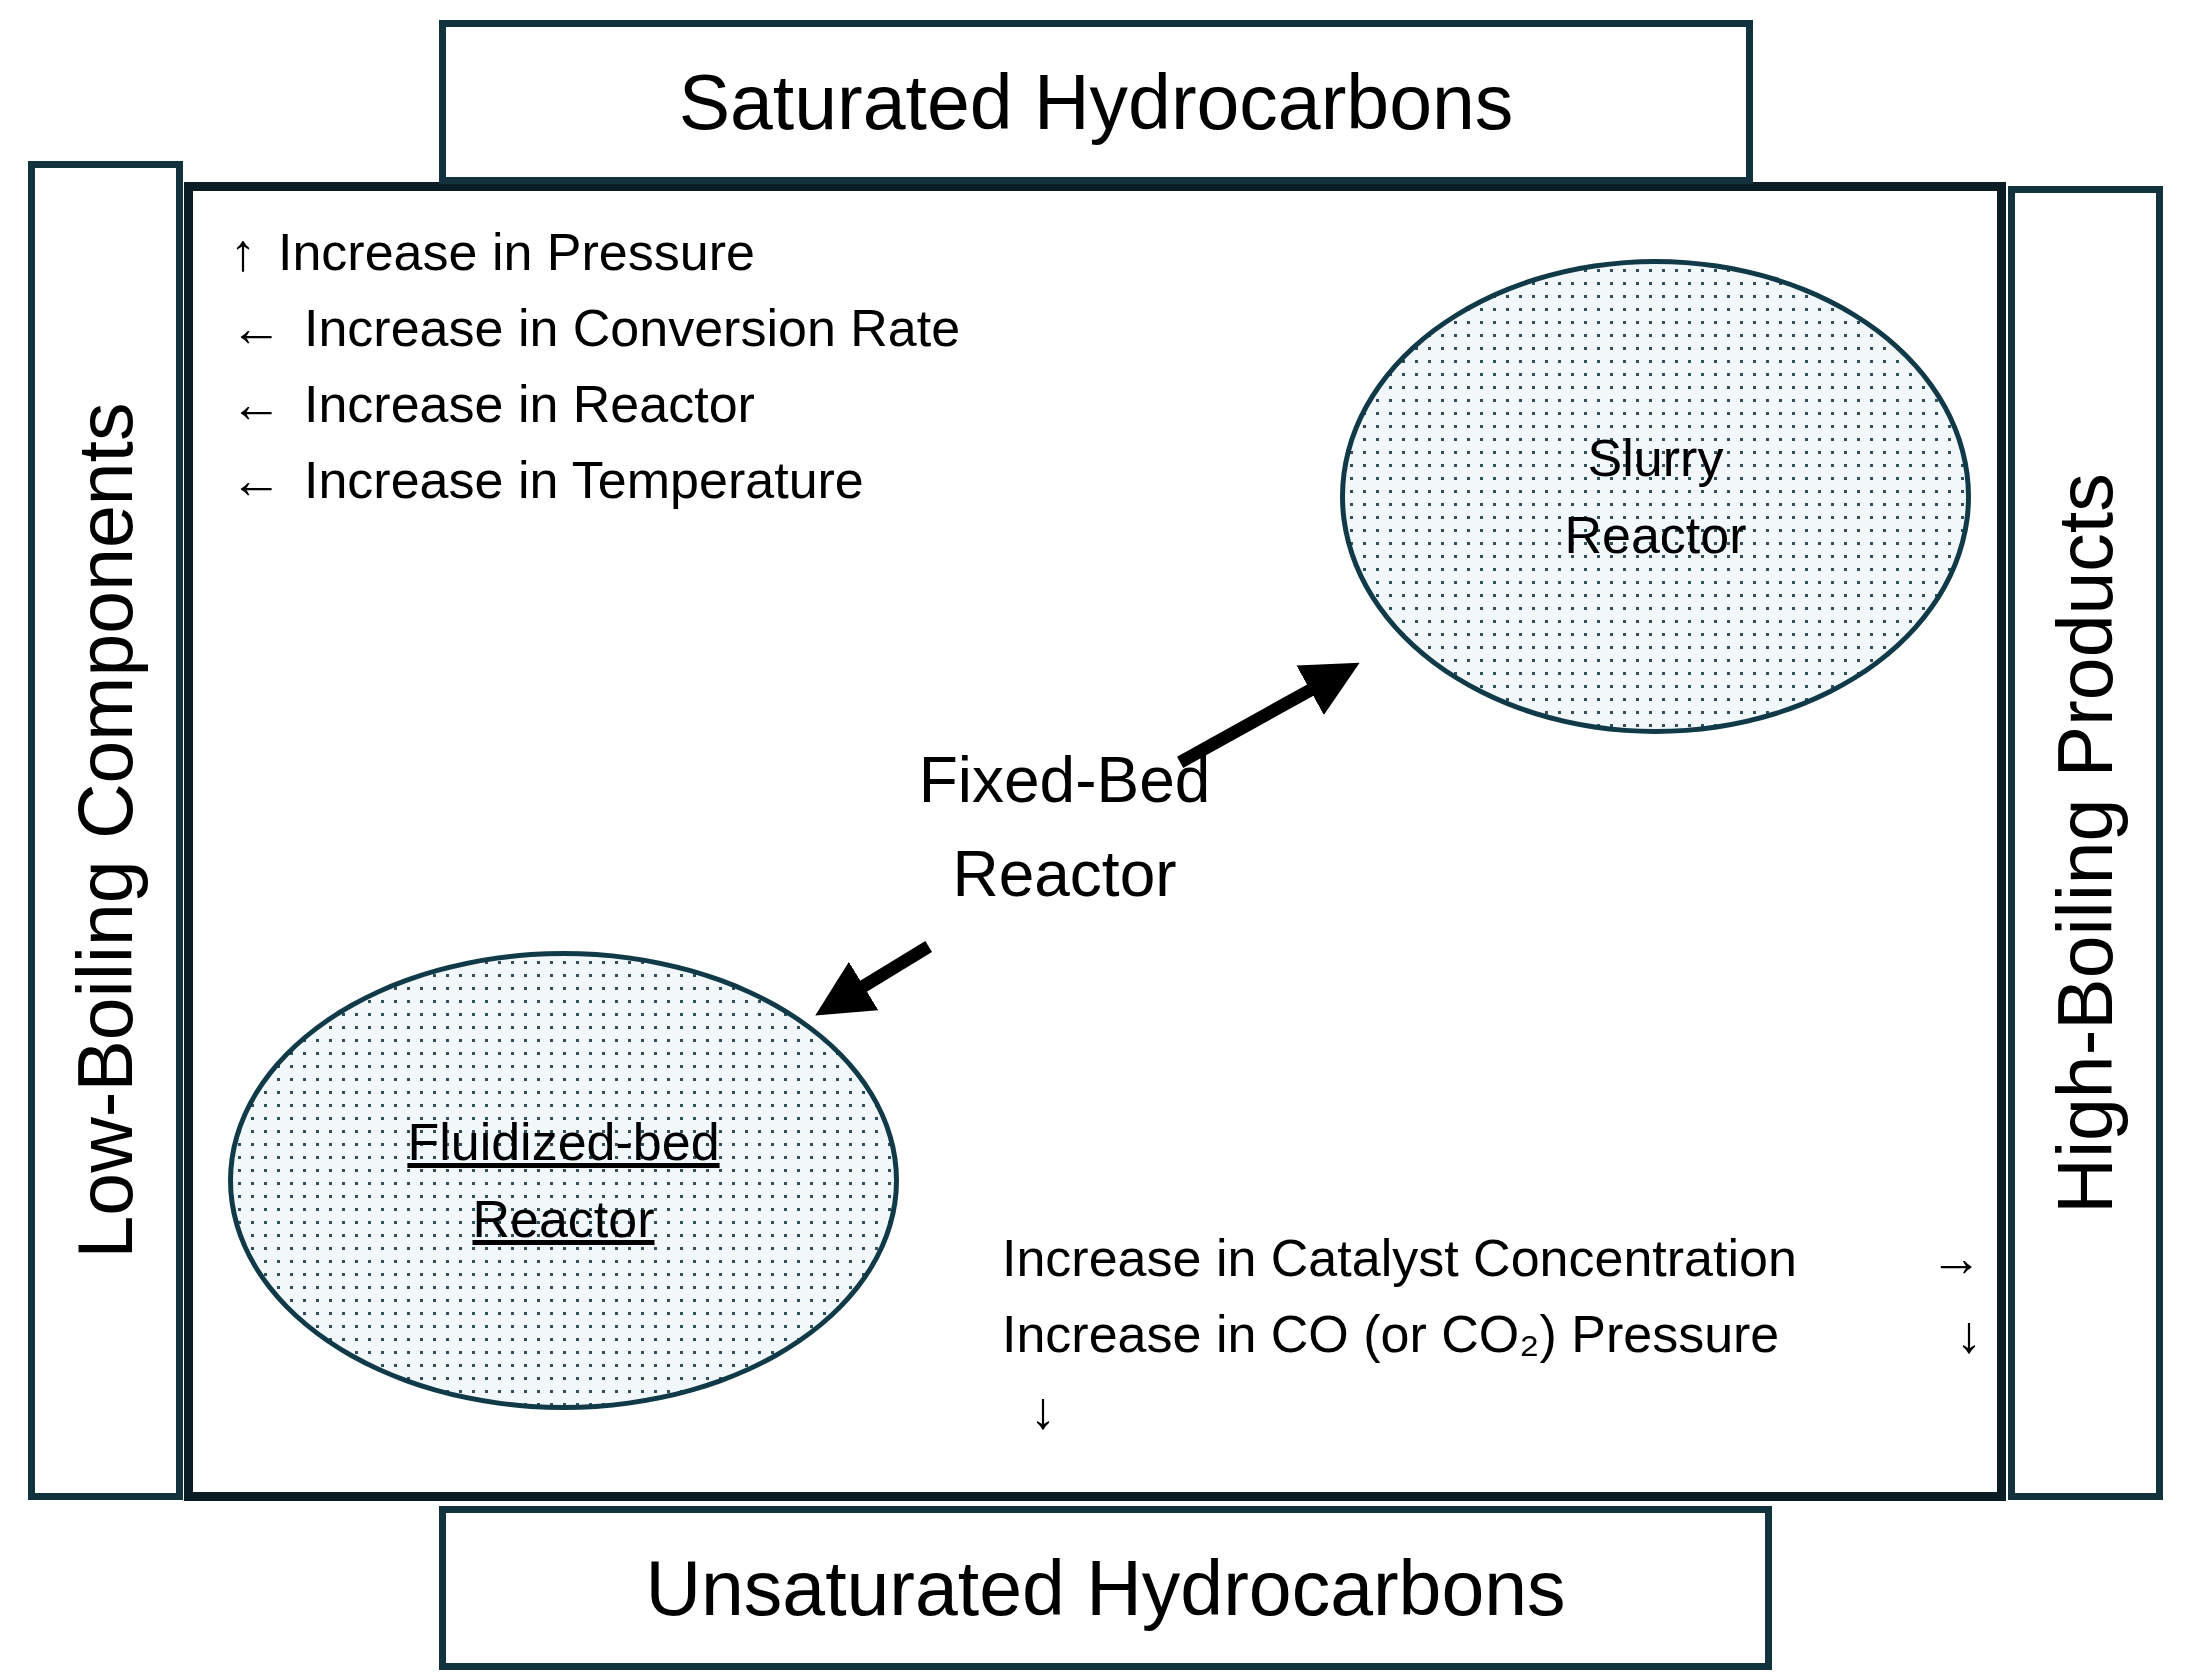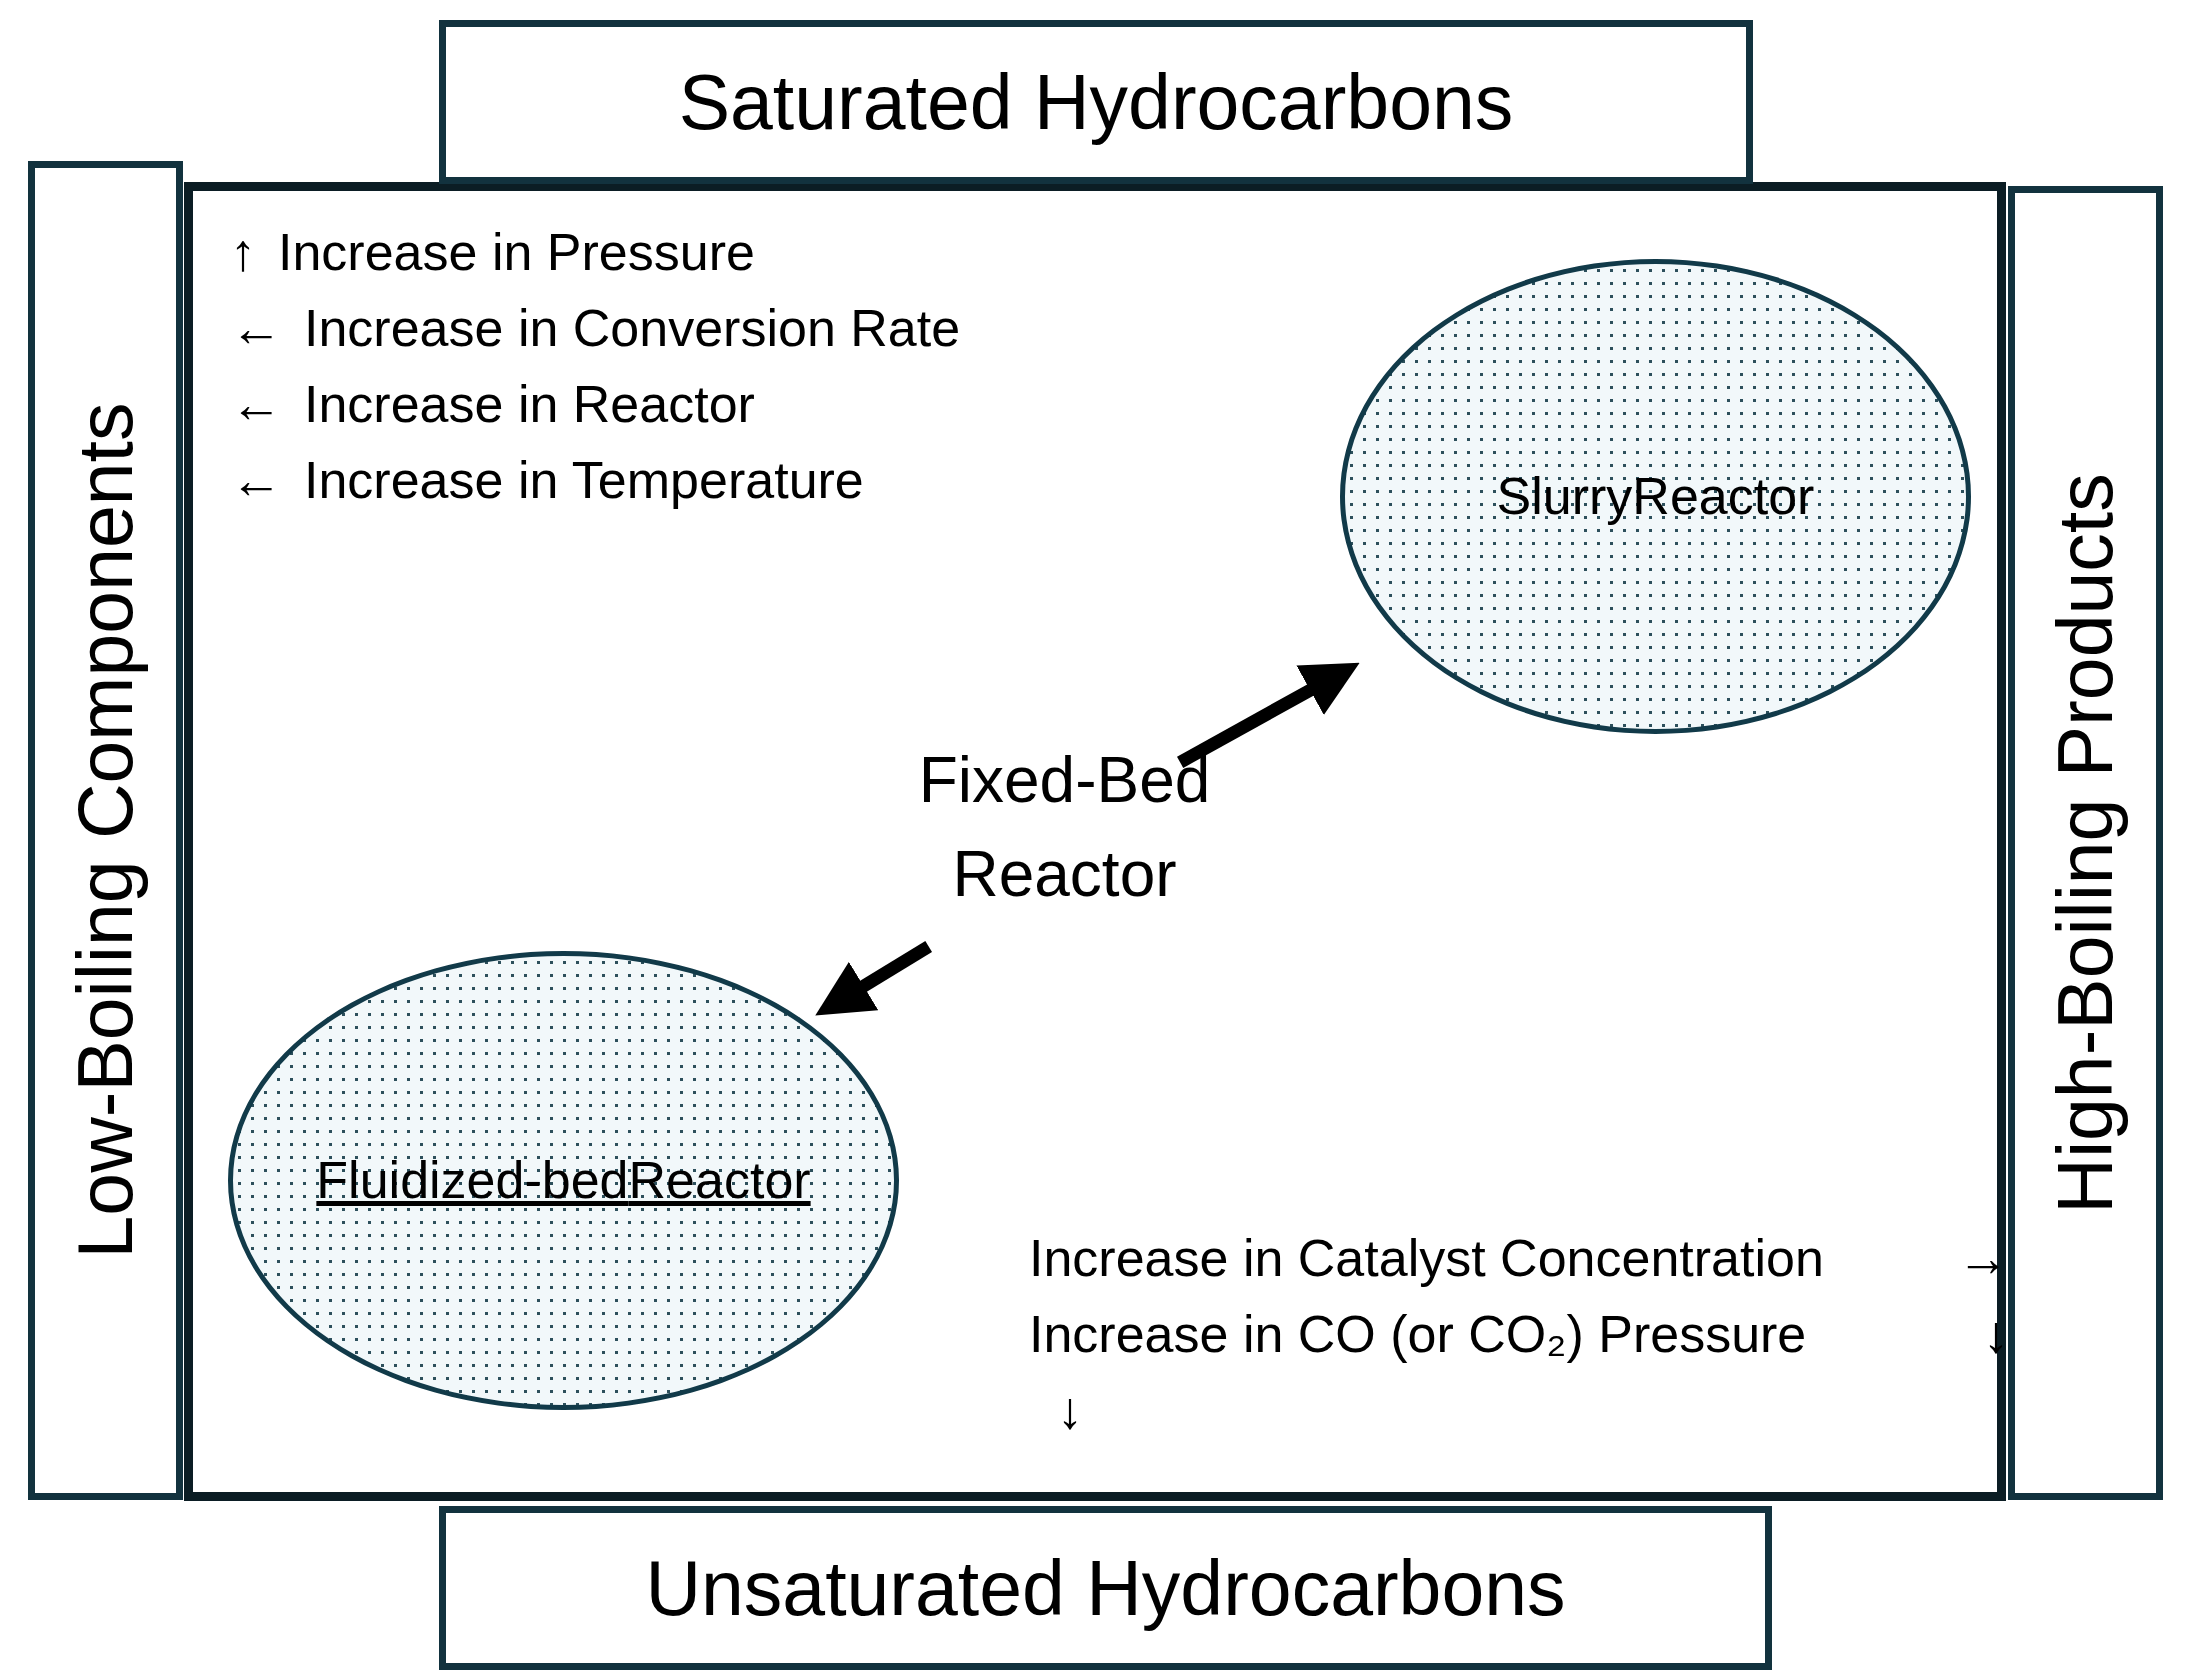--- a/index.html
+++ b/index.html
@@ -46,41 +46,41 @@
   }
   
   .reactor-ellipse{
     position:absolute;
     border:5px solid var(--ellipse-border);
     border-radius:50%;
     box-sizing:border-box;
     background-color:var(--ellipse-fill);
     background-image:radial-gradient(circle,var(--dot) 1.8px,transparent 2px);
     background-size:13px 13px;
-    display:flex;flex-direction:row;align-items:center;justify-content:center;
+    display:flex;flex-direction:column;align-items:center;justify-content:center;
     text-align:center;
   }
   .reactor-ellipse .ellipse-line{
     font-size:52px;line-height:77px;white-space:nowrap;
   }
   #slurry-ellipse{left:1340px;top:259px;width:631px;height:475px;}
   #fluidized-ellipse{left:228px;top:951px;width:671px;height:459px;text-decoration:underline;}
   
   #fixed-bed-label{
     position:absolute;
     left:738px;top:733px;width:653px;
     text-align:center;
   }
   #fixed-bed-label .fb-line{
     font-size:64px;line-height:94px;white-space:nowrap;
   }
   
   .ann-list{position:absolute;}
   #ann-top-left{left:230px;top:214px;}
-  #ann-bottom-right{left:1002px;top:1220px;width:980px;margin-left:27px;}
+  #ann-bottom-right{left:1002px;top:1220px;width:980px;}
   .ann-row{
     display:flex;align-items:center;
     height:76px;
     font-size:52px;
     white-space:nowrap;
   }
   #ann-top-left .ann-arrow{margin-right:22px;}
   #ann-bottom-right .ann-row{justify-content:space-between;}
   #ann-bottom-right .ann-arrow{margin-left:28px;}
   

